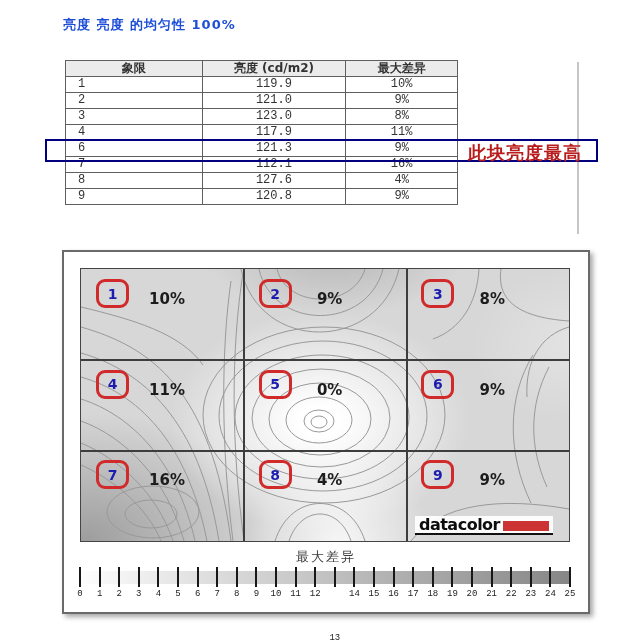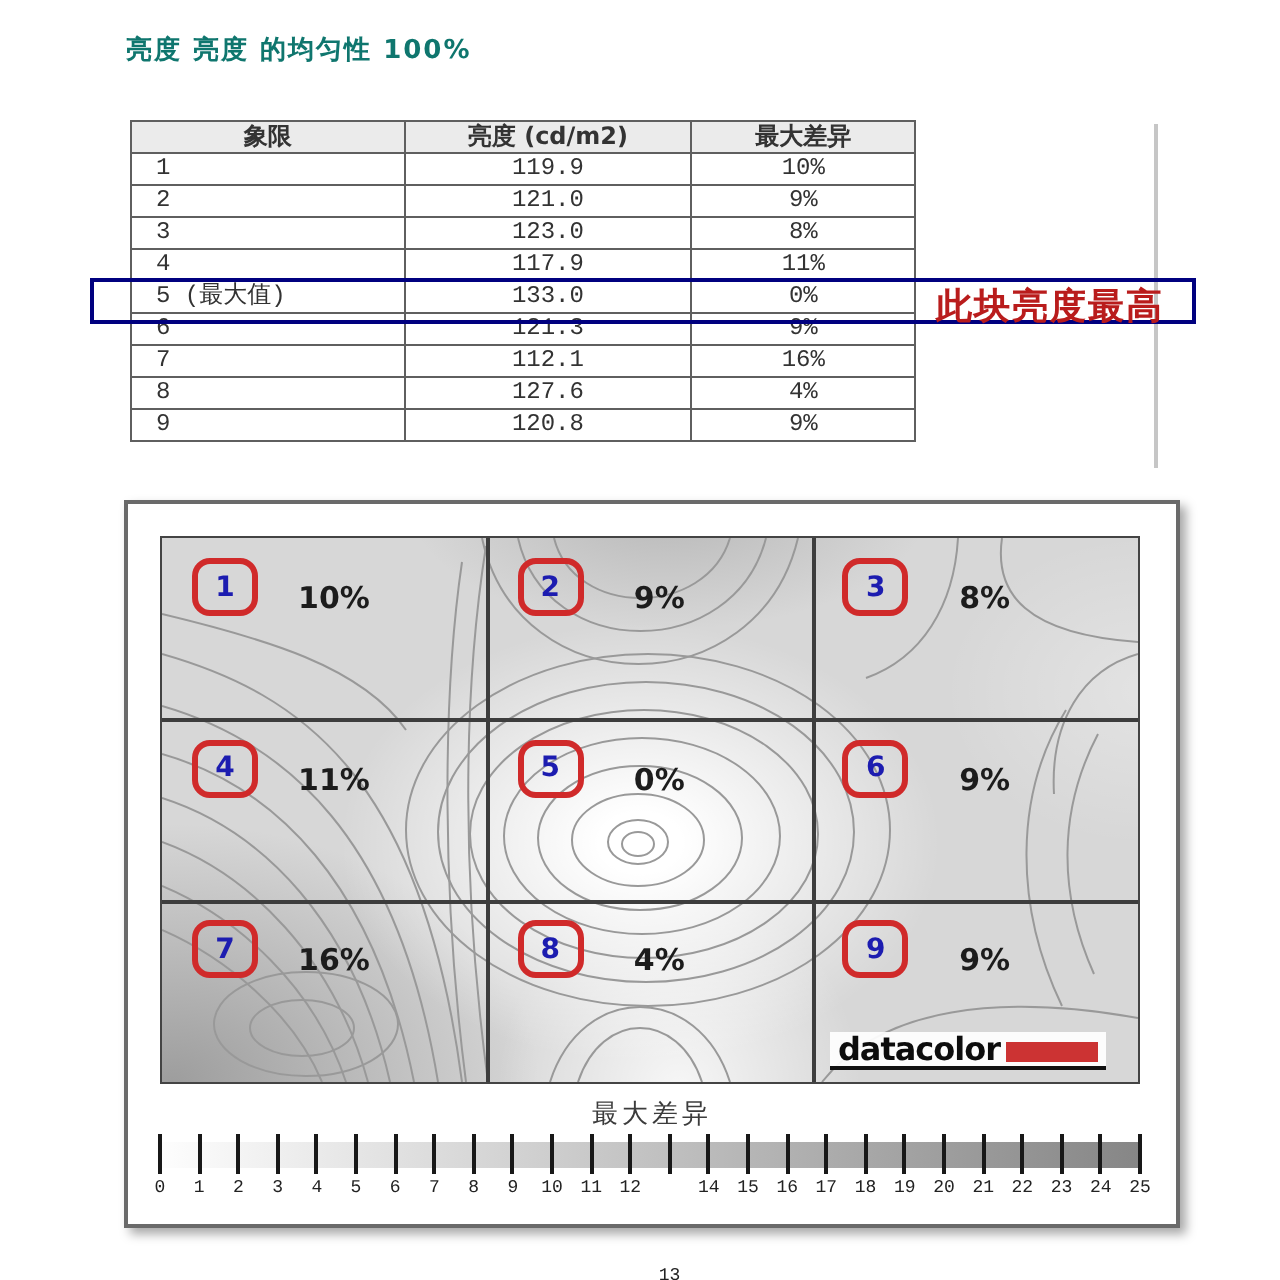--- a/index.html
+++ b/index.html
@@ -1,21 +1,21 @@
 <!DOCTYPE html>
 <html><head>
 <meta charset="utf-8">
 <style>
   html,body{margin:0;padding:0;background:#fff;}
   #page{position:relative;width:640px;height:640px;background:#ffffff;overflow:hidden;
         font-family:"DejaVu Sans","Liberation Sans",sans-serif;color:#222;}
 
   
   .page-title{position:absolute;left:63px;top:16px;font-size:13px;font-weight:700;
-              letter-spacing:1px;color:#0f766e;}
+              letter-spacing:1px;color:#1d4ed8;}
 
   
   .lum-table{position:absolute;left:65px;top:60px;width:393px;border-collapse:collapse;
              font-size:12px;color:#333;}
   .lum-table th,.lum-table td{border:1px solid #5f5f5f;height:15px;padding:0 2px;line-height:15px;}
   .lum-table th{background:#ebebeb;font-weight:600;text-align:center;font-size:12px;}
   .c-left{text-align:left;padding-left:12px !important;}
   .c-center{text-align:center;}
   .mono{font-family:"Liberation Mono","DejaVu Sans Mono",monospace;}
   .col-q{width:137px;} .col-l{width:144px;} .col-d{width:112px;}
@@ -101,25 +101,20 @@
         </tr>
         <tr>
           <td class="c-left mono">3</td>
           <td class="c-center mono">123.0</td>
           <td class="c-center mono">8%</td>
         </tr>
         <tr>
           <td class="c-left mono">4</td>
           <td class="c-center mono">117.9</td>
           <td class="c-center mono">11%</td>
-        </tr>
-        <tr>
-          <td class="c-left mono">5 (最大值)</td>
-          <td class="c-center mono">133.0</td>
-          <td class="c-center mono">0%</td>
         </tr>
         <tr>
           <td class="c-left mono">6</td>
           <td class="c-center mono">121.3</td>
           <td class="c-center mono">9%</td>
         </tr>
         <tr>
           <td class="c-left mono">7</td>
           <td class="c-center mono">112.1</td>
           <td class="c-center mono">16%</td>

